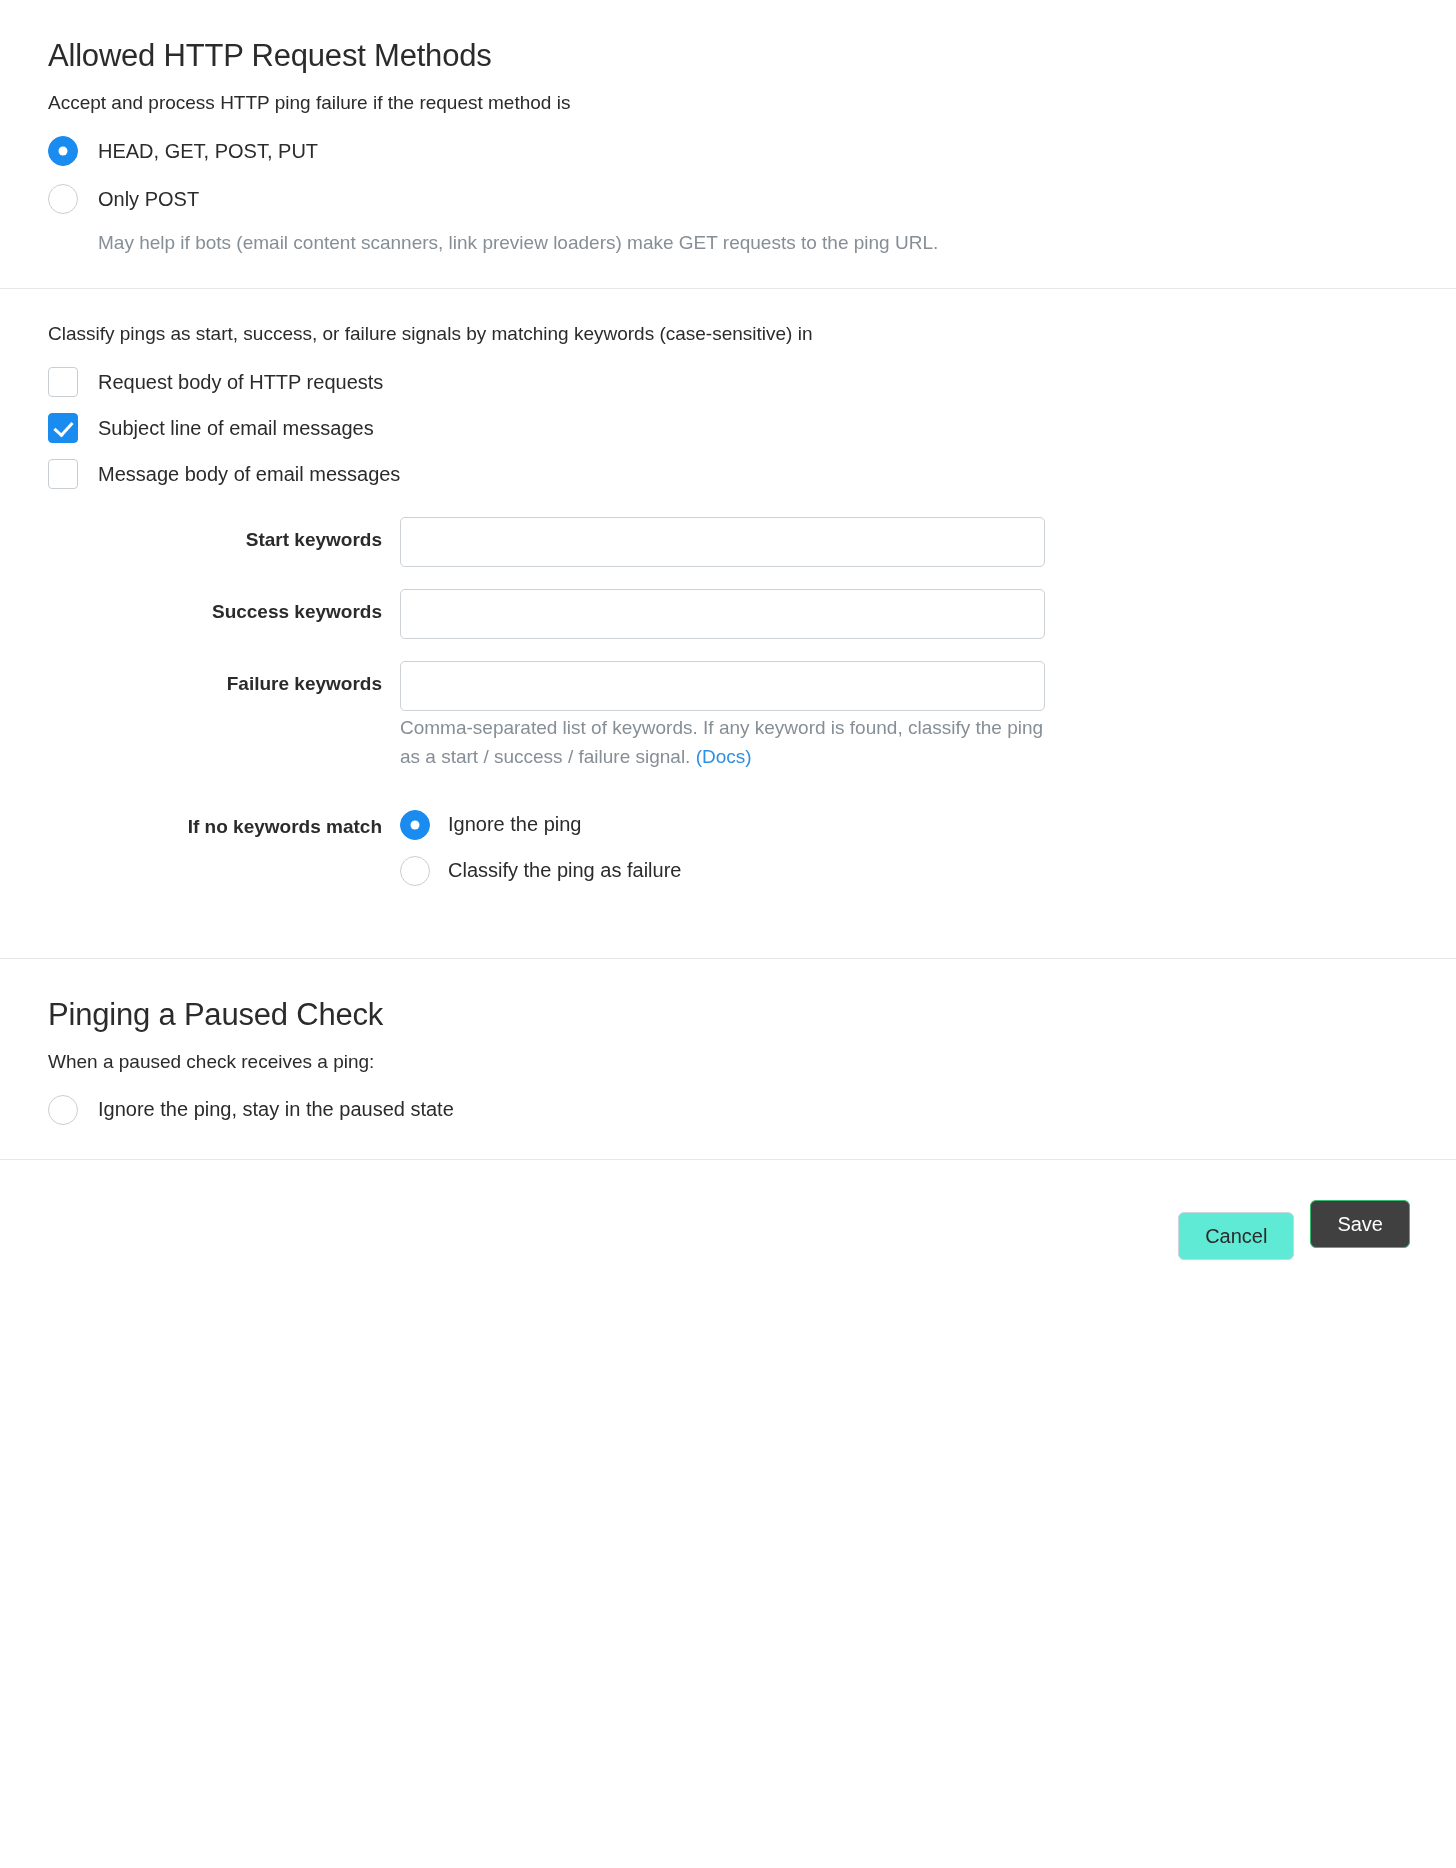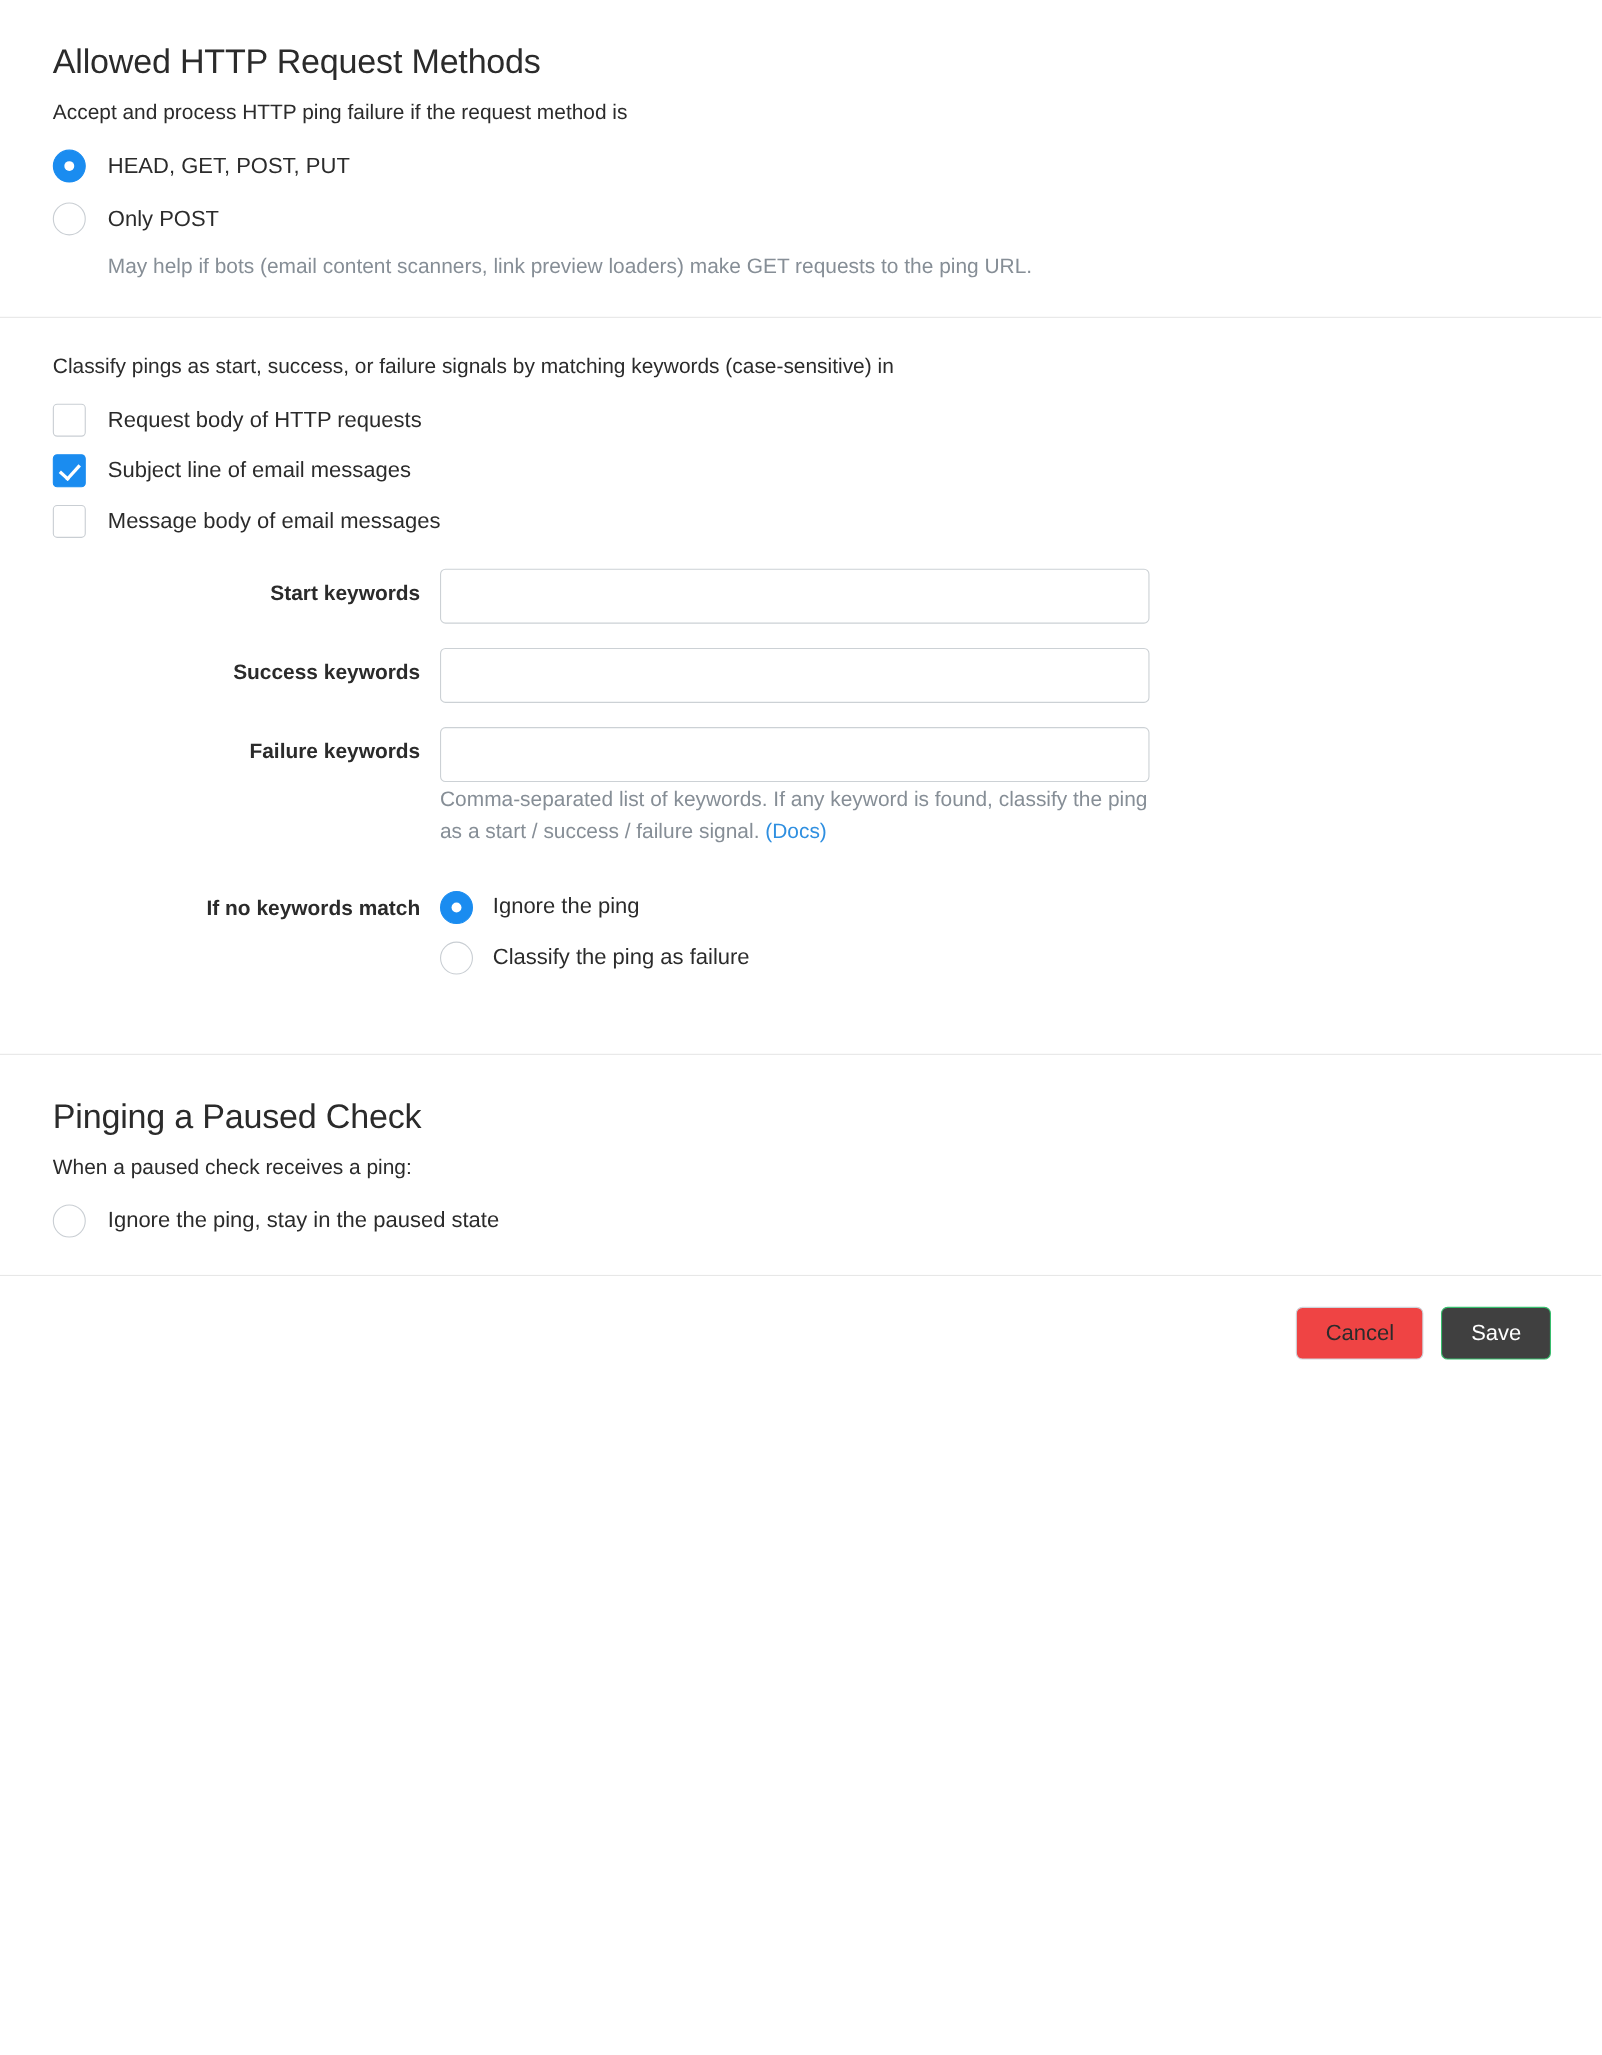--- a/index.html
+++ b/index.html
@@ -185,23 +185,24 @@
   }
   .btn {
     font-size: 20px;
     font-family: "Liberation Sans", sans-serif;
     border-radius: 6px;
     padding: 13px 26px;
     cursor: pointer;
     line-height: 1;
   }
   .btn-cancel {
-    background: #ef4444;
+    background: #5eead4;
     border: 1px solid #ced4da;
     color: #2b2b2b;
+    margin-top: 24px;
   }
   .btn-save {
     background: #404040;
     border: 1px solid #37bd6d;
     color: #ffffff;
   }
 </style>
 </head>
 <body>
 

